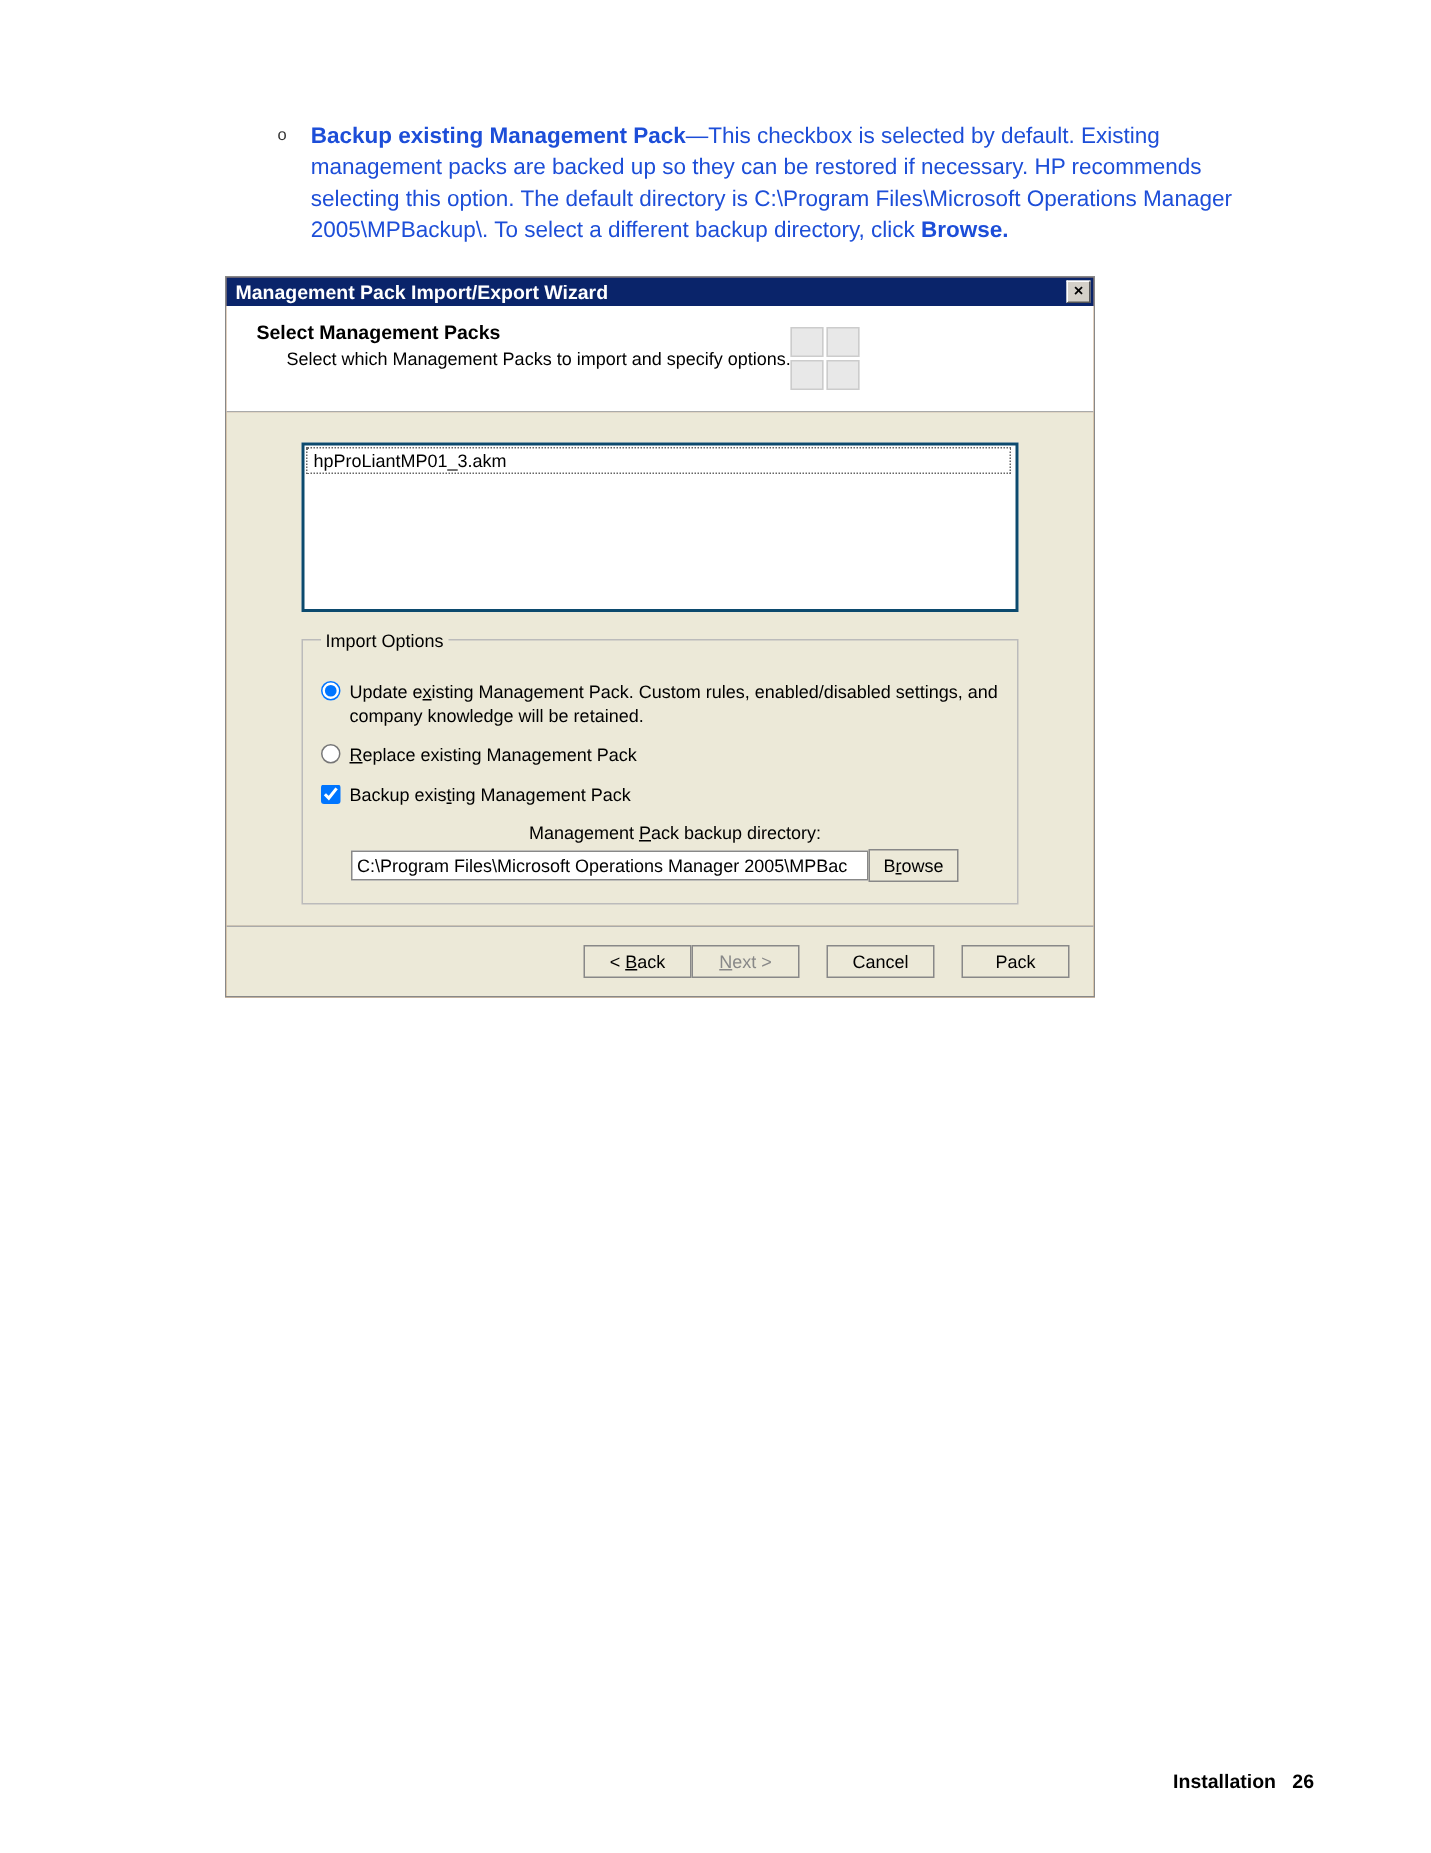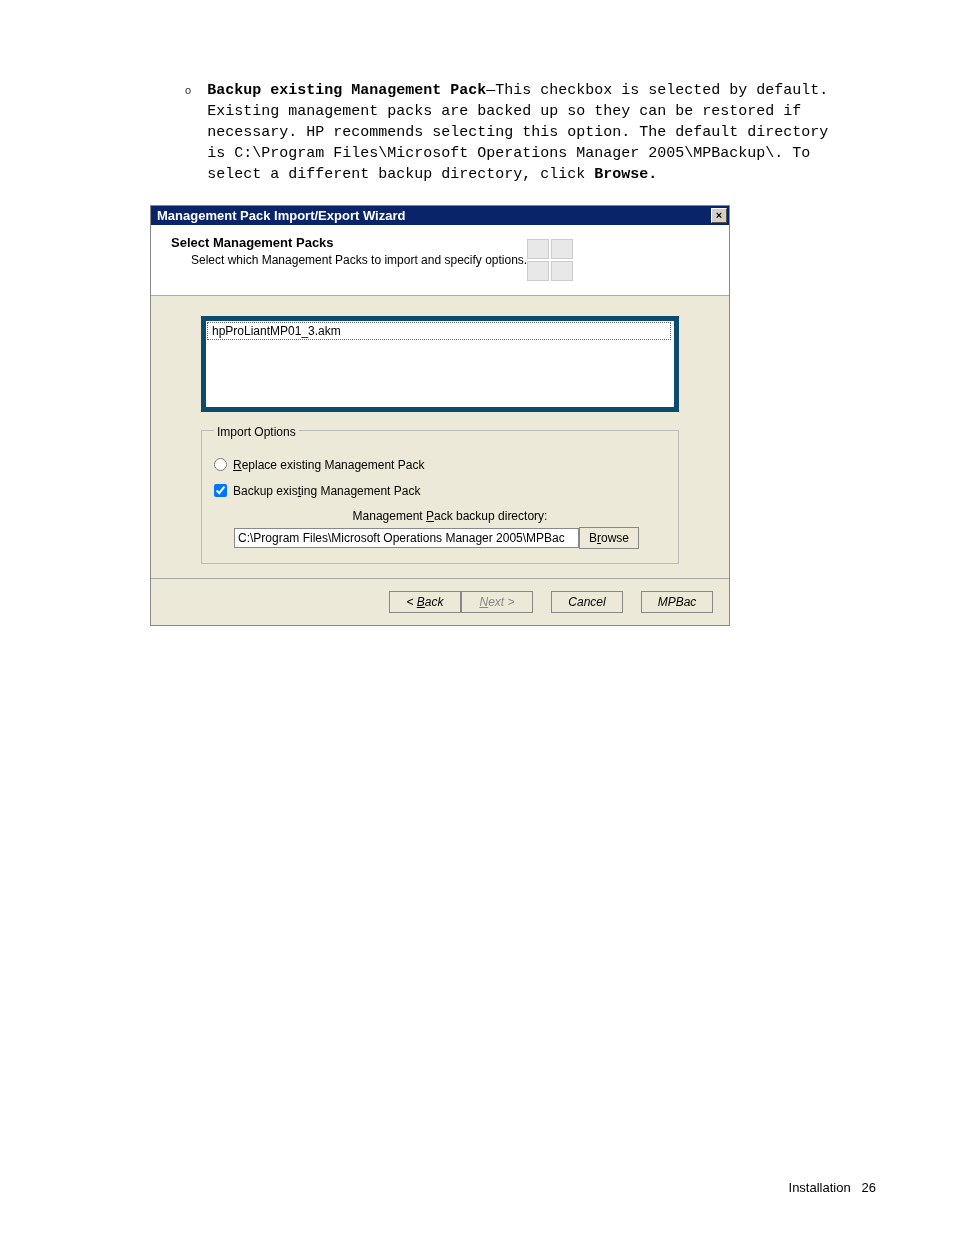--- a/index.html
+++ b/index.html
@@ -22,24 +22,24 @@
   }
   .bullet-marker {
     font-size: 11px;
     margin-right: 16px;
     margin-top: 4px;
     color: #333;
   }
   .bullet-text {
     font-size: 15px;
     line-height: 1.4;
-    color: #000000;
+    color: #1d4ed8;
     flex: 1;
     margin-right: 40px;
-    font-family: Liberation Mono, monospace;
+    font-family: Liberation Sans, sans-serif;
   }
   .bold { font-weight: bold; }
 
   .wizard {
     margin-left: 80px;
     width: 580px;
     border: 1px solid #888;
     background: #fdba74;
   }
   .titlebar {
@@ -102,23 +102,23 @@
   .body-area {
     padding: 20px 50px 10px 50px;
     background: #ece9d8;
   }
   .prompt-label {
     font-size: 12px;
     margin-bottom: 4px;
   }
   .listbox {
     width: 100%;
-    height: 96px;
-    background: #fff;
-    border: 5px solid #0c4a6e;
+    height: 113px;
+    background: #fff;
+    border: 2px solid #0c4a6e;
     font-size: 12px;
     padding: 0;
     overflow: hidden;
     margin-bottom: 18px;
   }
   .listbox-item {
     padding: 1px 4px;
     border: 1px dotted #666;
     margin: 1px;
     display: inline-block;
@@ -178,29 +178,30 @@
     cursor: pointer;
   }
   .button-bar {
     border-top: 1px solid #aaa;
     padding: 12px 16px;
     display: flex;
     justify-content: flex-end;
     gap: 0;
     background: #ece9d8;
   }
-  .wiz-btn { min-width: 72px; font-style: italic; }
+  .wiz-btn { min-width: 72px; }
   .gap { width: 18px; }
   .disabled { color: #888; }
 
   .footer {
     position: absolute;
     bottom: 40px;
     right: 78px;
     font-size: 13px;
+    font-weight: bold;
   }
   .u { text-decoration: underline; }
 </style>
 </head>
 <body>
 
 <div class="page">
 
   <div class="bullet-item">
     <span class="bullet-marker">o</span>
@@ -231,20 +232,24 @@
     </div>
 
     <div class="body-area">
       <div class="listbox">
         <span class="listbox-item">hpProLiantMP01_3.akm</span>
       </div>
 
       <div class="fieldset">
         <span class="fieldset-legend">Import Options</span>
 
+        <div class="radio-row">
+          <input type="radio" name="io" checked="" style="">
+          <span class="radio-label">Update e<span class="u">x</span>isting Management Pack.  Custom rules, enabled/disabled settings, and company knowledge will be retained.</span>
+        </div>
 
         <div class="radio-row">
           <input type="radio" name="io" style="">
           <span class="radio-label"><span class="u">R</span>eplace existing Management Pack</span>
         </div>
 
         <div class="check-row">
           <input type="checkbox" checked="" style="">
           <span class="check-label">Backup exis<span class="u">t</span>ing Management Pack</span>
         </div>
@@ -257,21 +262,21 @@
         </div>
       </div>
     </div>
 
     <div class="button-bar">
       <button class="wiz-btn">&lt; <span class="u">B</span>ack</button>
       <button class="wiz-btn disabled"><span class="u">N</span>ext &gt;</button>
       <div class="gap"></div>
       <button class="wiz-btn">Cancel</button>
       <div class="gap"></div>
-      <button class="wiz-btn">MPBac</button>
+      <button class="wiz-btn">Pack</button>
     </div>
   </div>
 
 </div>
 
 <div class="footer">
   <span>Installation</span>&nbsp;&nbsp;&nbsp;<span>26</span>
 </div>
 
 </body></html>

